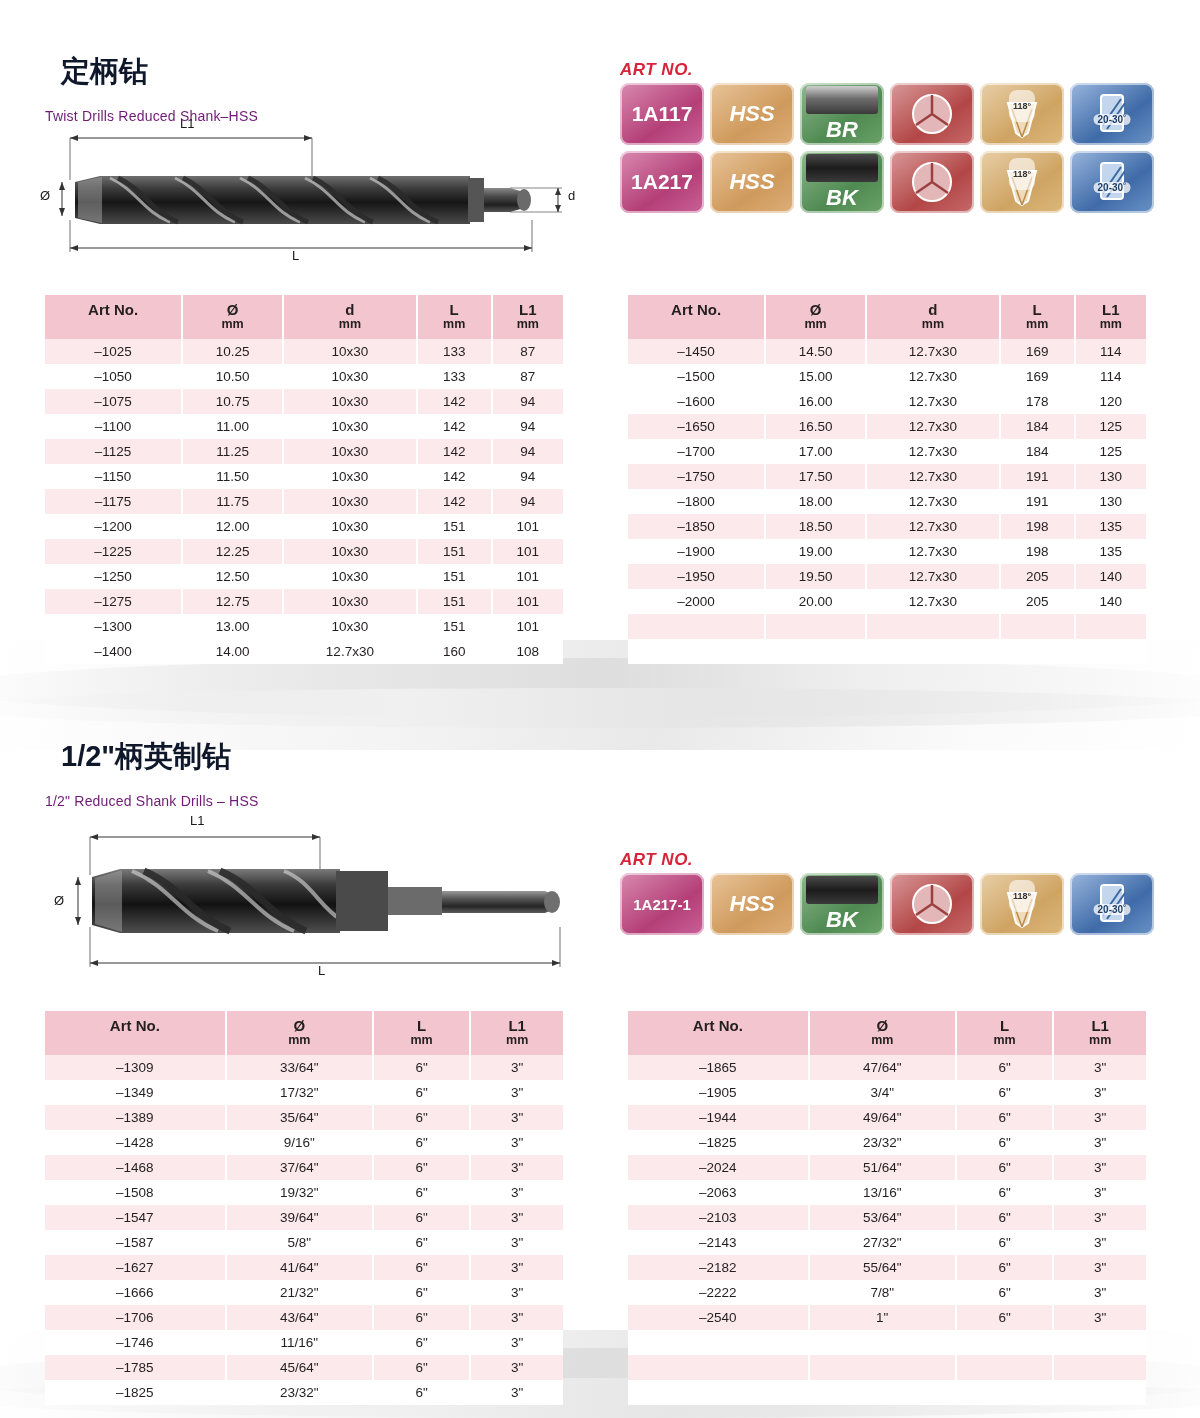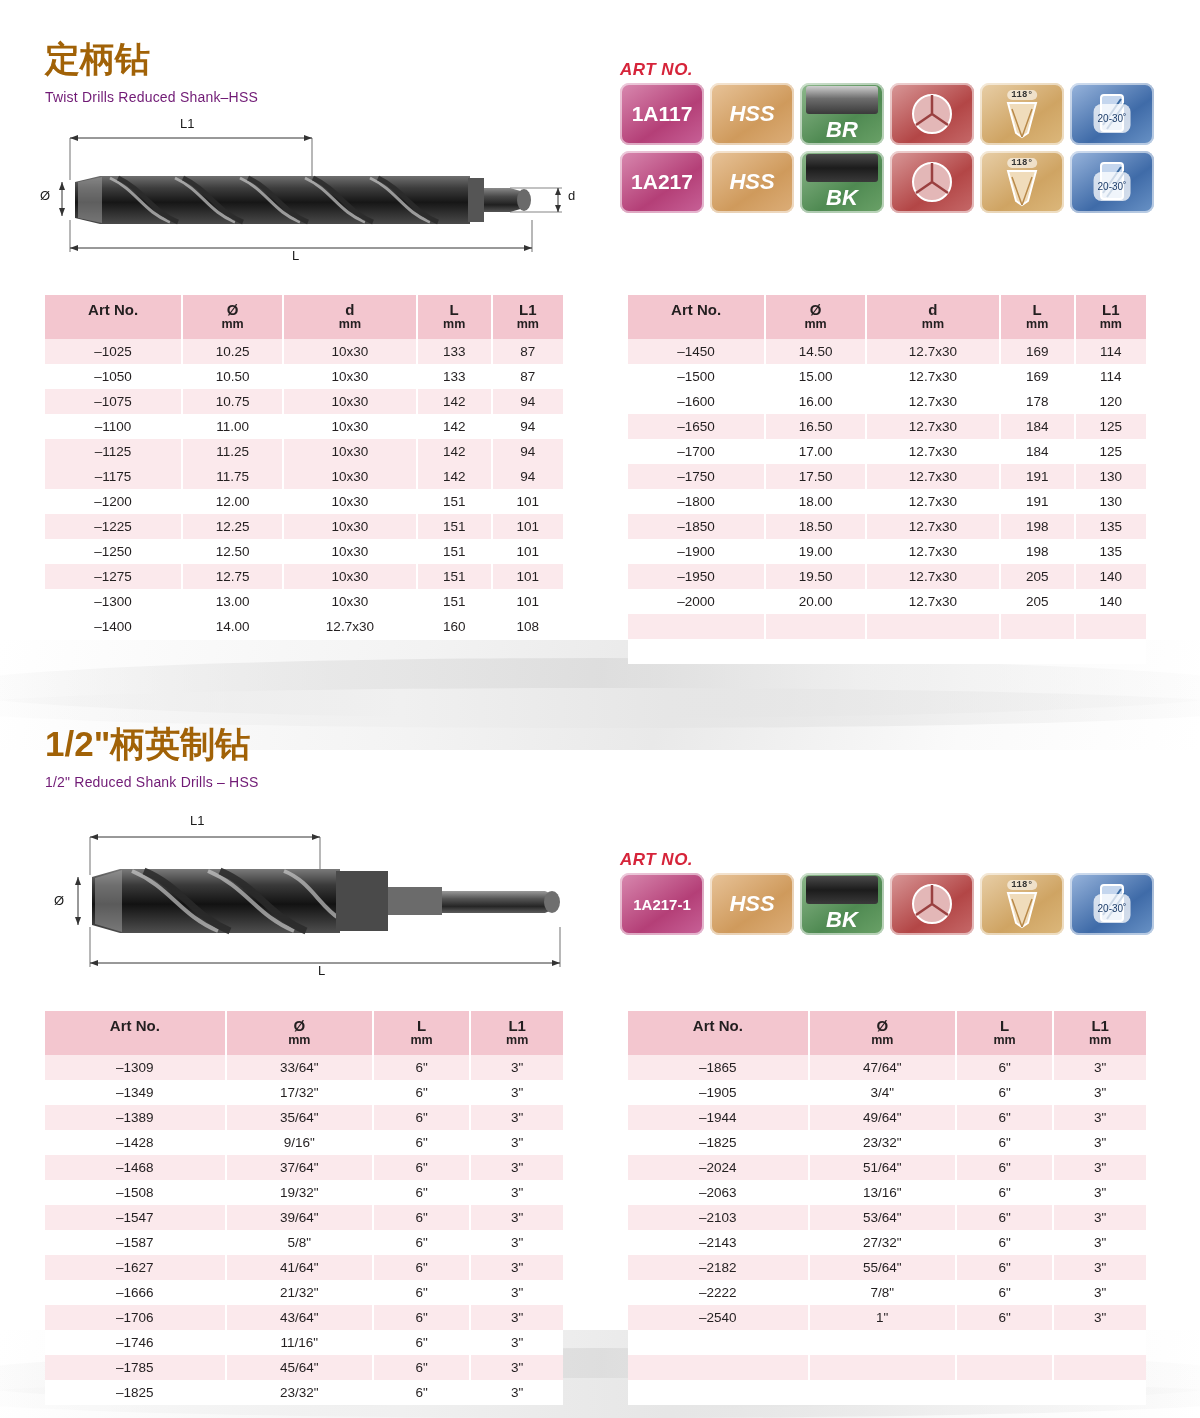--- a/index.html
+++ b/index.html
@@ -25,21 +25,21 @@
   }
   .swoosh:after {
     content:""; position:absolute; left:-5%; top:48px; width:110%; height:40px;
     border-radius:50%;
     background:linear-gradient(90deg,rgba(255,255,255,0) 0%,#f0f0f0 35%,#e6e6e6 55%,rgba(255,255,255,0) 100%);
   }
 
   .section { position:absolute; left:0; width:1200px; }
 
   h1.title {
-    font-size:35px; font-weight:bold; margin:0; letter-spacing:0px; color:#a16207;
+    font-size:29px; font-weight:bold; margin:16px; letter-spacing:0px; color:#0f172a;
   }
   .subtitle { font-size:14px; margin-top:6px; color:#701a75; letter-spacing:.2px;}
 
   
   .diagram { position:relative; }
   .dim-label { position:absolute; font-size:13px; color:#1a1a1a; }
 
   
   .artno-wrap { position:absolute; }
   .artno-title {
@@ -57,23 +57,23 @@
   .b-hss { background:linear-gradient(145deg,#e8c49a,#cf9a5c 60%,#dcae79); font-size:22px; font-style:italic; }
   .b-mat { background:linear-gradient(145deg,#8fb98d,#4f8a52 60%,#6ba268); font-size:22px; font-style:italic;padding-left:31px; }
   .b-mat .matlabel { position:absolute; bottom:2px; left:0; right:0; text-align:center; }
   .b-mat .drillpic { position:absolute; top:3px; left:6px; right:6px; height:28px;
      background:linear-gradient(180deg,#cfcfcf,#6d6d6d 45%,#3a3a3a);
      border-radius:3px; }
   .b-red { background:linear-gradient(145deg,#d99a9a,#b34646 60%,#c66a6a); }
   .b-tan { background:linear-gradient(145deg,#e8cfa8,#cfa463 60%,#dcb87c); }
   .b-blue { background:linear-gradient(145deg,#9ab6dd,#3f6ba8 60%,#6a93c6); }
   .badge .angle { position:absolute; top:7px; left:50%; transform:translateX(-50%);
-     font-size:9px; background:rgba(255,255,255,.6); color:#333; border-radius:8px; padding:0 4px;font-family:Liberation Mono, monospace; }
-  .badge .deg { position:absolute; bottom:12px; left:50%; transform:translateX(-50%);
-     font-size:10px; background:rgba(255,255,255,.75); color:#1f3f6b; border-radius:8px; padding:9px 4px; font-weight:normal;}
+     font-size:9px; background:rgba(255,255,255,.6); color:#333; border-radius:8px; padding:11px 4px; }
+  .badge .deg { position:absolute; bottom:20px; left:50%; transform:translateX(-50%);
+     font-size:10px; background:rgba(255,255,255,.75); color:#1f3f6b; border-radius:8px; padding:0 4px; font-weight:bold;}
 
   
   table.spec {
     border-collapse:separate; border-spacing:0 0;
     font-size:13.5px; width:100%;
   }
   table.spec th {
     background:#f3c6cf;
     color:#231f20; font-weight:bold; font-size:15px;
     padding:7px 4px 8px; text-align:center;
@@ -272,20 +272,27 @@
             <td>142</td>
             <td>94</td>
           </tr>
           <tr class="odd">
             <td>–1125</td>
             <td>11.25</td>
             <td>10x30</td>
             <td>142</td>
             <td>94</td>
           </tr>
+          <tr class="even">
+            <td>–1150</td>
+            <td>11.50</td>
+            <td>10x30</td>
+            <td>142</td>
+            <td>94</td>
+          </tr>
           <tr class="odd">
             <td>–1175</td>
             <td>11.75</td>
             <td>10x30</td>
             <td>142</td>
             <td>94</td>
           </tr>
           <tr class="even">
             <td>–1200</td>
             <td>12.00</td>

